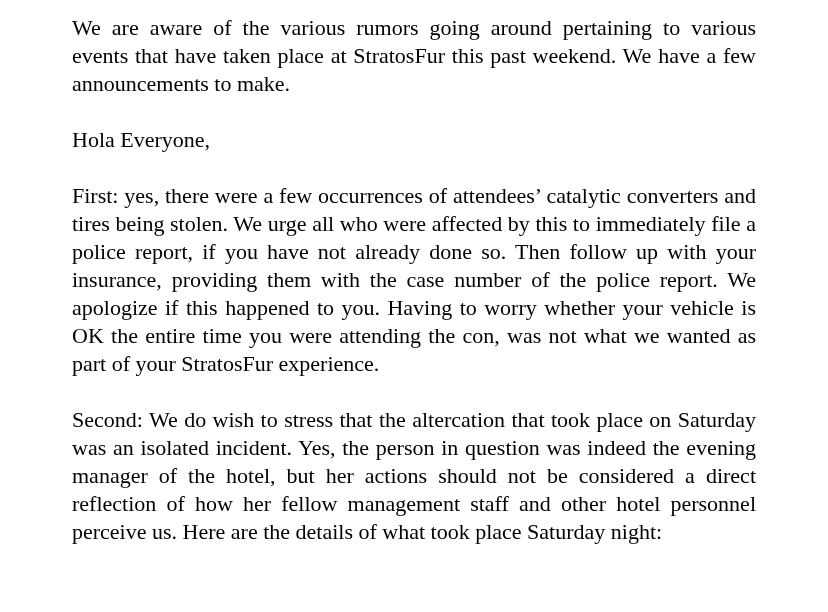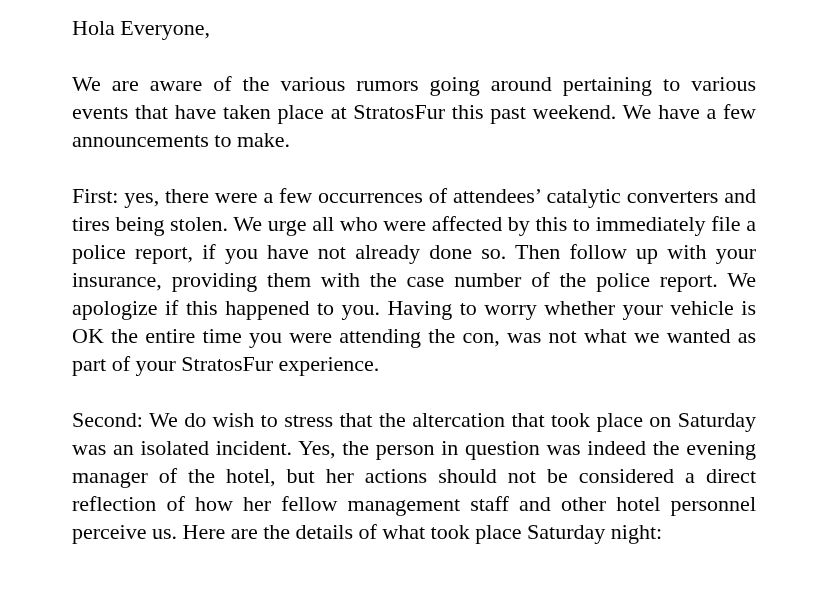--- a/index.html
+++ b/index.html
@@ -26,20 +26,20 @@
       text-justify: inter-word;
     }
     .para.greeting {
       text-align: left;
     }
   </style>
 </head>
 <body>
 
 <div class="page">
+  <p class="para">We are aware of the various rumors going around pertaining to various events that have taken place at StratosFur this past weekend. We have a few announcements to make.</p>
+
   <p class="para greeting">Hola Everyone,</p>
-
-  <p class="para">We are aware of the various rumors going around pertaining to various events that have taken place at StratosFur this past weekend. We have a few announcements to make.</p>
 
   <p class="para">First: yes, there were a few occurrences of attendees’ catalytic converters and tires being stolen. We urge all who were affected by this to immediately file a police report, if you have not already done so. Then follow up with your insurance, providing them with the case number of the police report. We apologize if this happened to you. Having to worry whether your vehicle is OK the entire time you were attending the con, was not what we wanted as part of your StratosFur experience.</p>
 
   <p class="para">Second: We do wish to stress that the altercation that took place on Saturday was an isolated incident. Yes, the person in question was indeed the evening manager of the hotel, but her actions should not be considered a direct reflection of how her fellow management staff and other hotel personnel perceive us. Here are the details of what took place Saturday night:</p>
 </div>
 
 </body></html>

